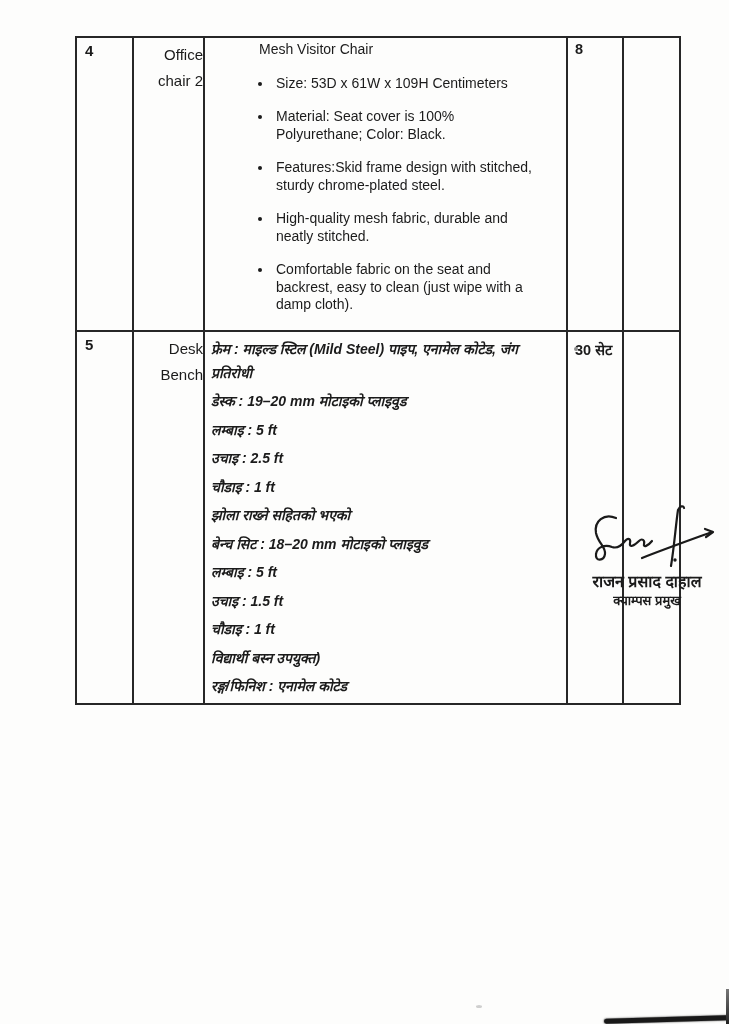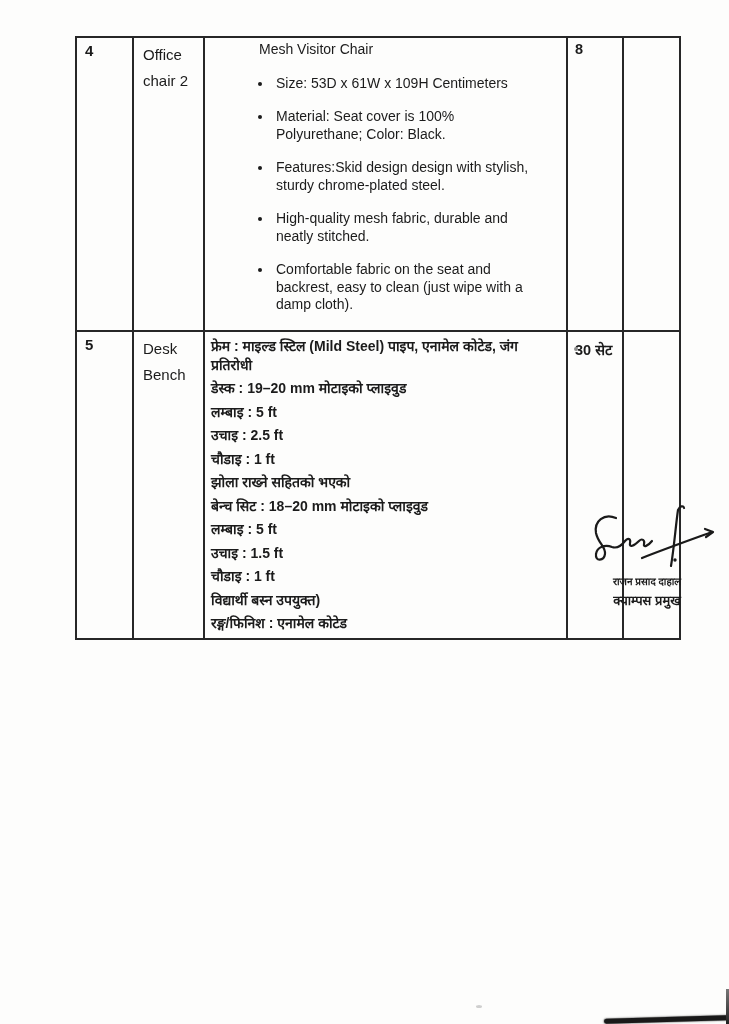--- a/index.html
+++ b/index.html
@@ -24,44 +24,45 @@
     vertical-align:top;
     overflow:hidden;
     padding:0;
   }
   tr.row-4 { height:176px; }
   tr.row-5 { height:277px; }
 
   .c-sn    { font-weight:700; font-size:15px; }
   .c-sn .sn-val { display:block; padding:4px 0 0 8px; }
   .c-item  { font-size:15px; }
-  .c-item .item-line { padding-left:9px; line-height:26px; }
+  .c-item .item-line { padding-left:9px; line-height:26px;text-align:right; }
   .c-item .item-line:first-child { padding-top:4px; }
   .c-qty   { font-weight:700; font-size:14.5px; }
   .c-qty .qty-val { display:block; padding:3px 0 0 7px; white-space:nowrap; }
   tr.row-5 .c-qty .qty-val { padding-top:7px; }
 
   
   .c-desc { font-size:14px; line-height:17.5px;border-radius:21px; }
   .desc-inner4 { padding:3px 6px 0 6px; }
   .desc-title { margin-left:48px; }
   ul.bullets { margin:0; padding:0 0 0 46px; list-style:disc outside; }
   ul.bullets li { padding-left:3px; margin:16px; }
 
   
   .desc-inner5 { padding:5px 8px 0 6px; }
   .spec-line {
-    font-weight:700; font-size:14px; line-height:19px;
+    font-weight:700; font-size:14px; line-height:24px;
     margin:0 0 4.5px 0;
+    font-style:italic;
   }
 
   
   .sign-block { position:absolute; left:572px; top:503px; width:150px; text-align:center; }
   .sign-svg { display:block; width:149px; height:70px; }
-  .sign-name  { font-weight:700; font-size:10px; line-height:18px; white-space:nowrap; }
+  .sign-name  { font-weight:700; font-size:16px; line-height:18px; white-space:nowrap; }
   .sign-title { font-weight:700; font-size:13px; line-height:19px; white-space:nowrap; }
 
   
   .artifact-bottom-bar {
     position:absolute; left:604px; top:1017px; width:125px; height:5px;
     background:#191919; border-radius:3px;
     transform:rotate(-1.6deg);
     box-shadow:0 0 1.5px 0.5px rgba(20,20,20,0.55);
   }
   .artifact-right-line {
@@ -94,21 +95,21 @@
         <td class="c-item">
           <div class="item-line">Office</div>
           <div class="item-line">chair 2</div>
         </td>
         <td class="c-desc">
           <div class="desc-inner4">
             <div class="desc-title">Mesh Visitor Chair</div>
             <ul class="bullets">
               <li>Size: 53D x 61W x 109H Centimeters</li>
               <li>Material: Seat cover is 100% Polyurethane; Color: Black.</li>
-              <li>Features:Skid design design with stylish, sturdy chrome-plated steel.</li>
+              <li>Features:Skid frame design with stitched, sturdy chrome-plated steel.</li>
               <li>High-quality mesh fabric, durable and neatly stitched.</li>
               <li>Comfortable fabric on the seat and backrest, easy to clean (just wipe with a damp cloth).</li>
             </ul>
           </div>
         </td>
         <td class="c-qty">
           <span class="qty-val">8</span>
         </td>
         <td class="c-extra"></td>
       </tr>

